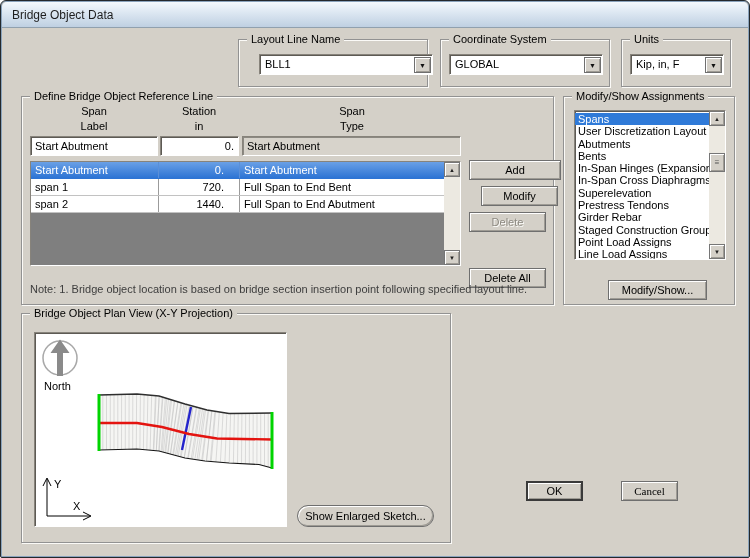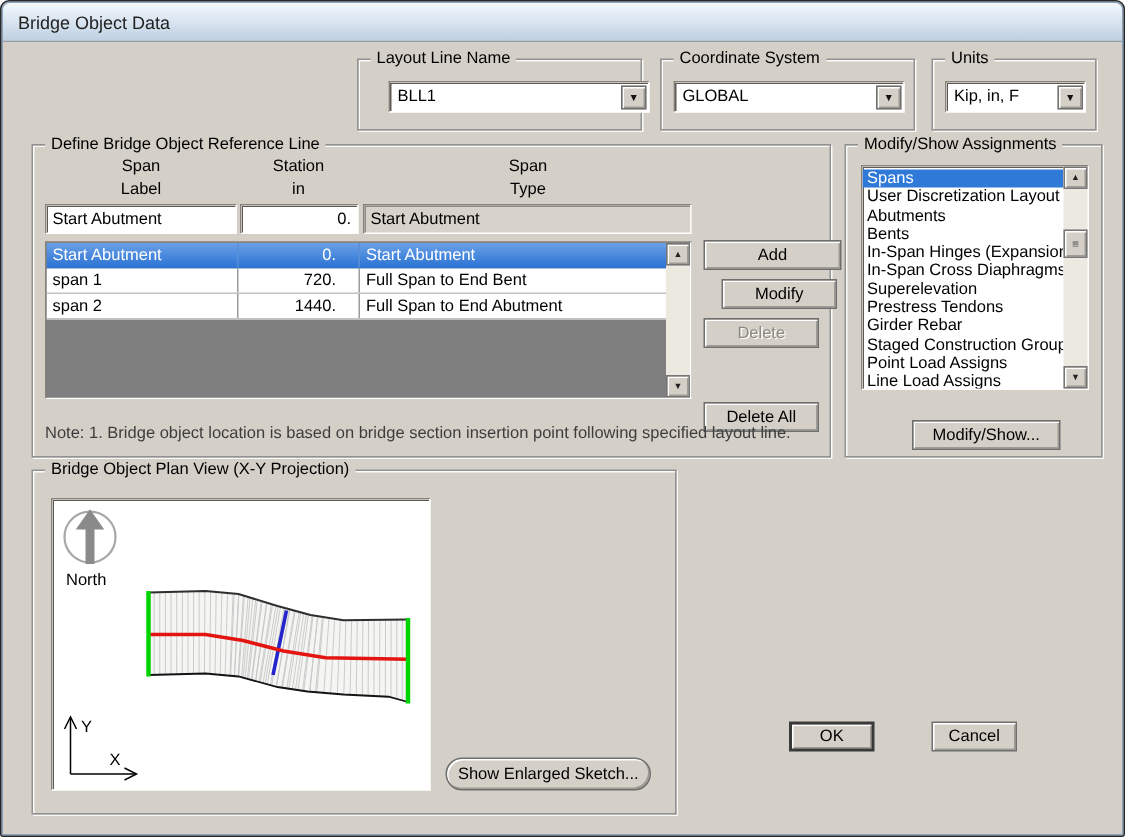--- a/index.html
+++ b/index.html
@@ -291,16 +291,16 @@
           </g>
           <text x="17" y="155" font-size="11" fill="#000000">Y</text>
           <text x="36" y="177" font-size="11" fill="#000000">X</text>
         </svg>
       </div>
 
       <div class="btn" style="left:275px; top:191px; width:137px; height:22px;border-radius:11px;">Show Enlarged Sketch...</div>
     </div>
 
     <div class="btn default" style="left:523px; top:452px; width:57px; height:20px;">OK</div>
-    <div class="btn" style="left:618px; top:452px; width:57px; height:20px;">Cancel</div>
+    <div class="btn" style="left:618px; top:452px; width:57px; height:20px;font-family:Liberation Serif, serif;">Cancel</div>
 
   </div>
 </div>
 
 </body></html>

